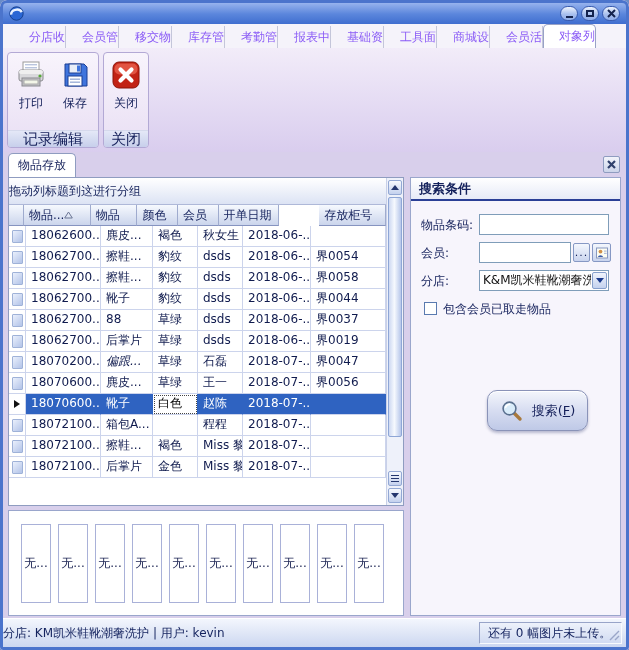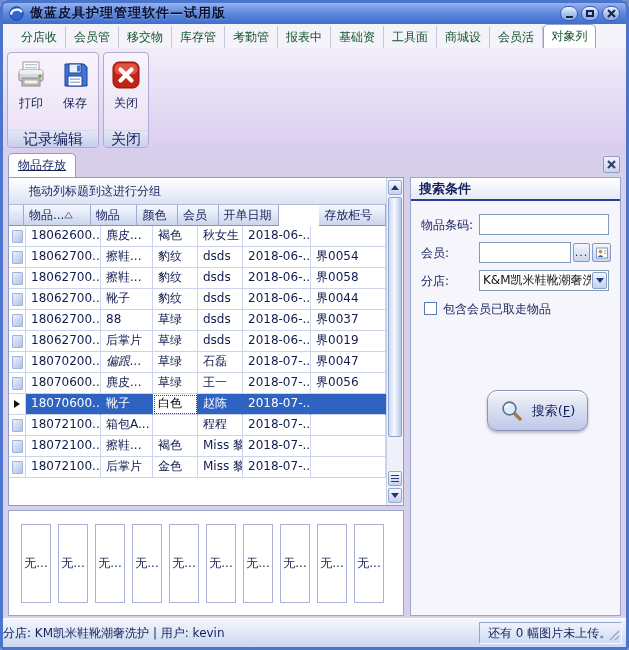--- a/index.html
+++ b/index.html
@@ -18,21 +18,21 @@
   .title-text { margin-left:6px; font-size:13px; font-weight:bold; color:#0a1130; letter-spacing:1px; text-shadow:0 1px 0 rgba(255,255,255,.25); }
   .win-btns { position:absolute; right:7px; top:4px; display:flex; gap:3px; }
   .wbtn { width:18px; height:15px; border-radius:8px; border:1px solid #3a5cae;
     background:linear-gradient(#eef4fd,#a9c0ee 55%,#8fadea); display:flex; align-items:center; justify-content:center; }
   .glyph-min { width:7px; height:2px; background:#14234e; margin-top:6px; }
   .glyph-max { width:8px; height:7px; border:2px solid #14234e; }
 
   
   .menu-tabs { position:absolute; left:3px; top:24px; right:3px; height:24px;
     background:#f5f3fa; display:flex; align-items:flex-end; padding-left:10px; }
-  .mtab { width:53px; height:22px; line-height:22px; text-align:center; font-size:12px; color:#14532d;
+  .mtab { width:53px; height:22px; line-height:22px; text-align:right; font-size:12px; color:#8b5cf6;
     border-right:1px solid #c4c6da; }
   .mtab.active { background:#fff; border:1px solid #98a2c6; border-bottom:none; border-radius:5px 5px 0 0; height:24px; line-height:23px; }
 
   
   .ribbon { position:absolute; left:3px; top:48px; right:3px; height:104px;
     background:linear-gradient(#f2ecf9,#d9cdee); }
   .rgroup { position:absolute; top:4px; height:96px; border:1px solid #b3a9d5; border-radius:4px;
     background:linear-gradient(#f8f4fc,#e9dff4); display:flex; flex-direction:column; }
   .rgroup-1 { left:4px; width:92px; }
   .rgroup-2 { left:100px; width:46px; }
@@ -40,29 +40,29 @@
   .tool-btn { width:42px; display:flex; flex-direction:column; align-items:center; padding-top:2px; border-radius:3px; }
   .ticon { width:32px; height:32px; }
   .tlabel { font-size:12px; color:#15205a; margin-top:4px; white-space:nowrap; }
   .group-caption { height:17px; line-height:17px; text-align:center; font-size:15px; color:#15205a;
     background:linear-gradient(#e4e8f7,#c7cfeb); border-top:1px solid #d5d9ec; border-radius:0 0 3px 3px; }
 
   
   .doc-strip { position:absolute; left:3px; top:152px; right:3px; height:25px; }
   .doc-tab { position:absolute; left:5px; bottom:0; width:68px; height:24px; background:#fff;
     border:1px solid #8f9cc0; border-bottom:none; border-radius:5px 5px 0 0;
-    text-align:center; line-height:23px; font-size:12px; color:#15205a;text-decoration:underline; }
+    text-align:center; line-height:23px; font-size:12px; color:#15205a; }
   .doc-close { position:absolute; right:6px; top:4px; width:17px; height:17px; border:1px solid #8f9cc0; border-radius:2px;
     background:linear-gradient(#f2f4fb,#ccd4ea); display:flex; align-items:center; justify-content:center; }
 
   
   .grid-ctl { position:absolute; left:8px; top:177px; width:396px; height:329px;
     background:#fff; border:1px solid #8f9cc0; }
   .grid-body { position:absolute; left:0; top:0; right:17px; bottom:0; overflow:hidden; }
-  .group-hint { height:27px; line-height:26px; padding-left:20px; font-size:12px; color:#16235c;
+  .group-hint { height:27px; line-height:26px; padding-left:0; font-size:12px; color:#16235c;
     background:linear-gradient(#ffffff,#dce3f4); border-bottom:1px solid #aeb8d8; }
   .ghead { display:flex; height:21px; }
   .hcell { border-right:1px solid #9fabce; border-bottom:1px solid #8694c0;
     background:linear-gradient(#f6f9fe,#cbd5ec); font-size:12px; color:#14215c;
     padding:0 5px; line-height:19px; white-space:nowrap; overflow:hidden; display:flex; align-items:center; gap:0; }
   .hcell.ind { padding:0; }
   .sort-ico { flex:0 0 auto; display:inline-flex; }
   .grow { display:flex; height:21px; }
   .gcell { border-right:1px solid #ccd4ec; border-bottom:1px solid #ccd4ec; font-size:12px; color:#101b4e;
     padding:0 5px; line-height:19px; white-space:nowrap; overflow:hidden; background:#fff; }
@@ -134,21 +134,20 @@
 <body>
 
 <div id="window">
   <div class="frame"></div>
 
   <div class="titlebar">
     <svg class="logo" viewBox="0 0 15 15">
       <circle cx="7.5" cy="7.5" r="6.7" fill="#2a66d4" stroke="#17408f" stroke-width="1"></circle>
       <path d="M2.2 8.6 a5.6 4.6 0 0 1 10.6 -2.4" stroke="#eaf2ff" stroke-width="2.4" fill="none"></path>
     </svg>
-    <span class="title-text">傲蓝皮具护理管理软件—试用版</span>
     <div class="win-btns">
       <div class="wbtn">
           <div class="glyph-min"></div>
         </div>
       <div class="wbtn">
           <div class="glyph-max"></div>
         </div>
       <div class="wbtn">
         <svg width="9" height="9" viewBox="0 0 9 9">
             <path d="M1 1 L8 8 M8 1 L1 8" stroke="#14234e" stroke-width="2"></path>

